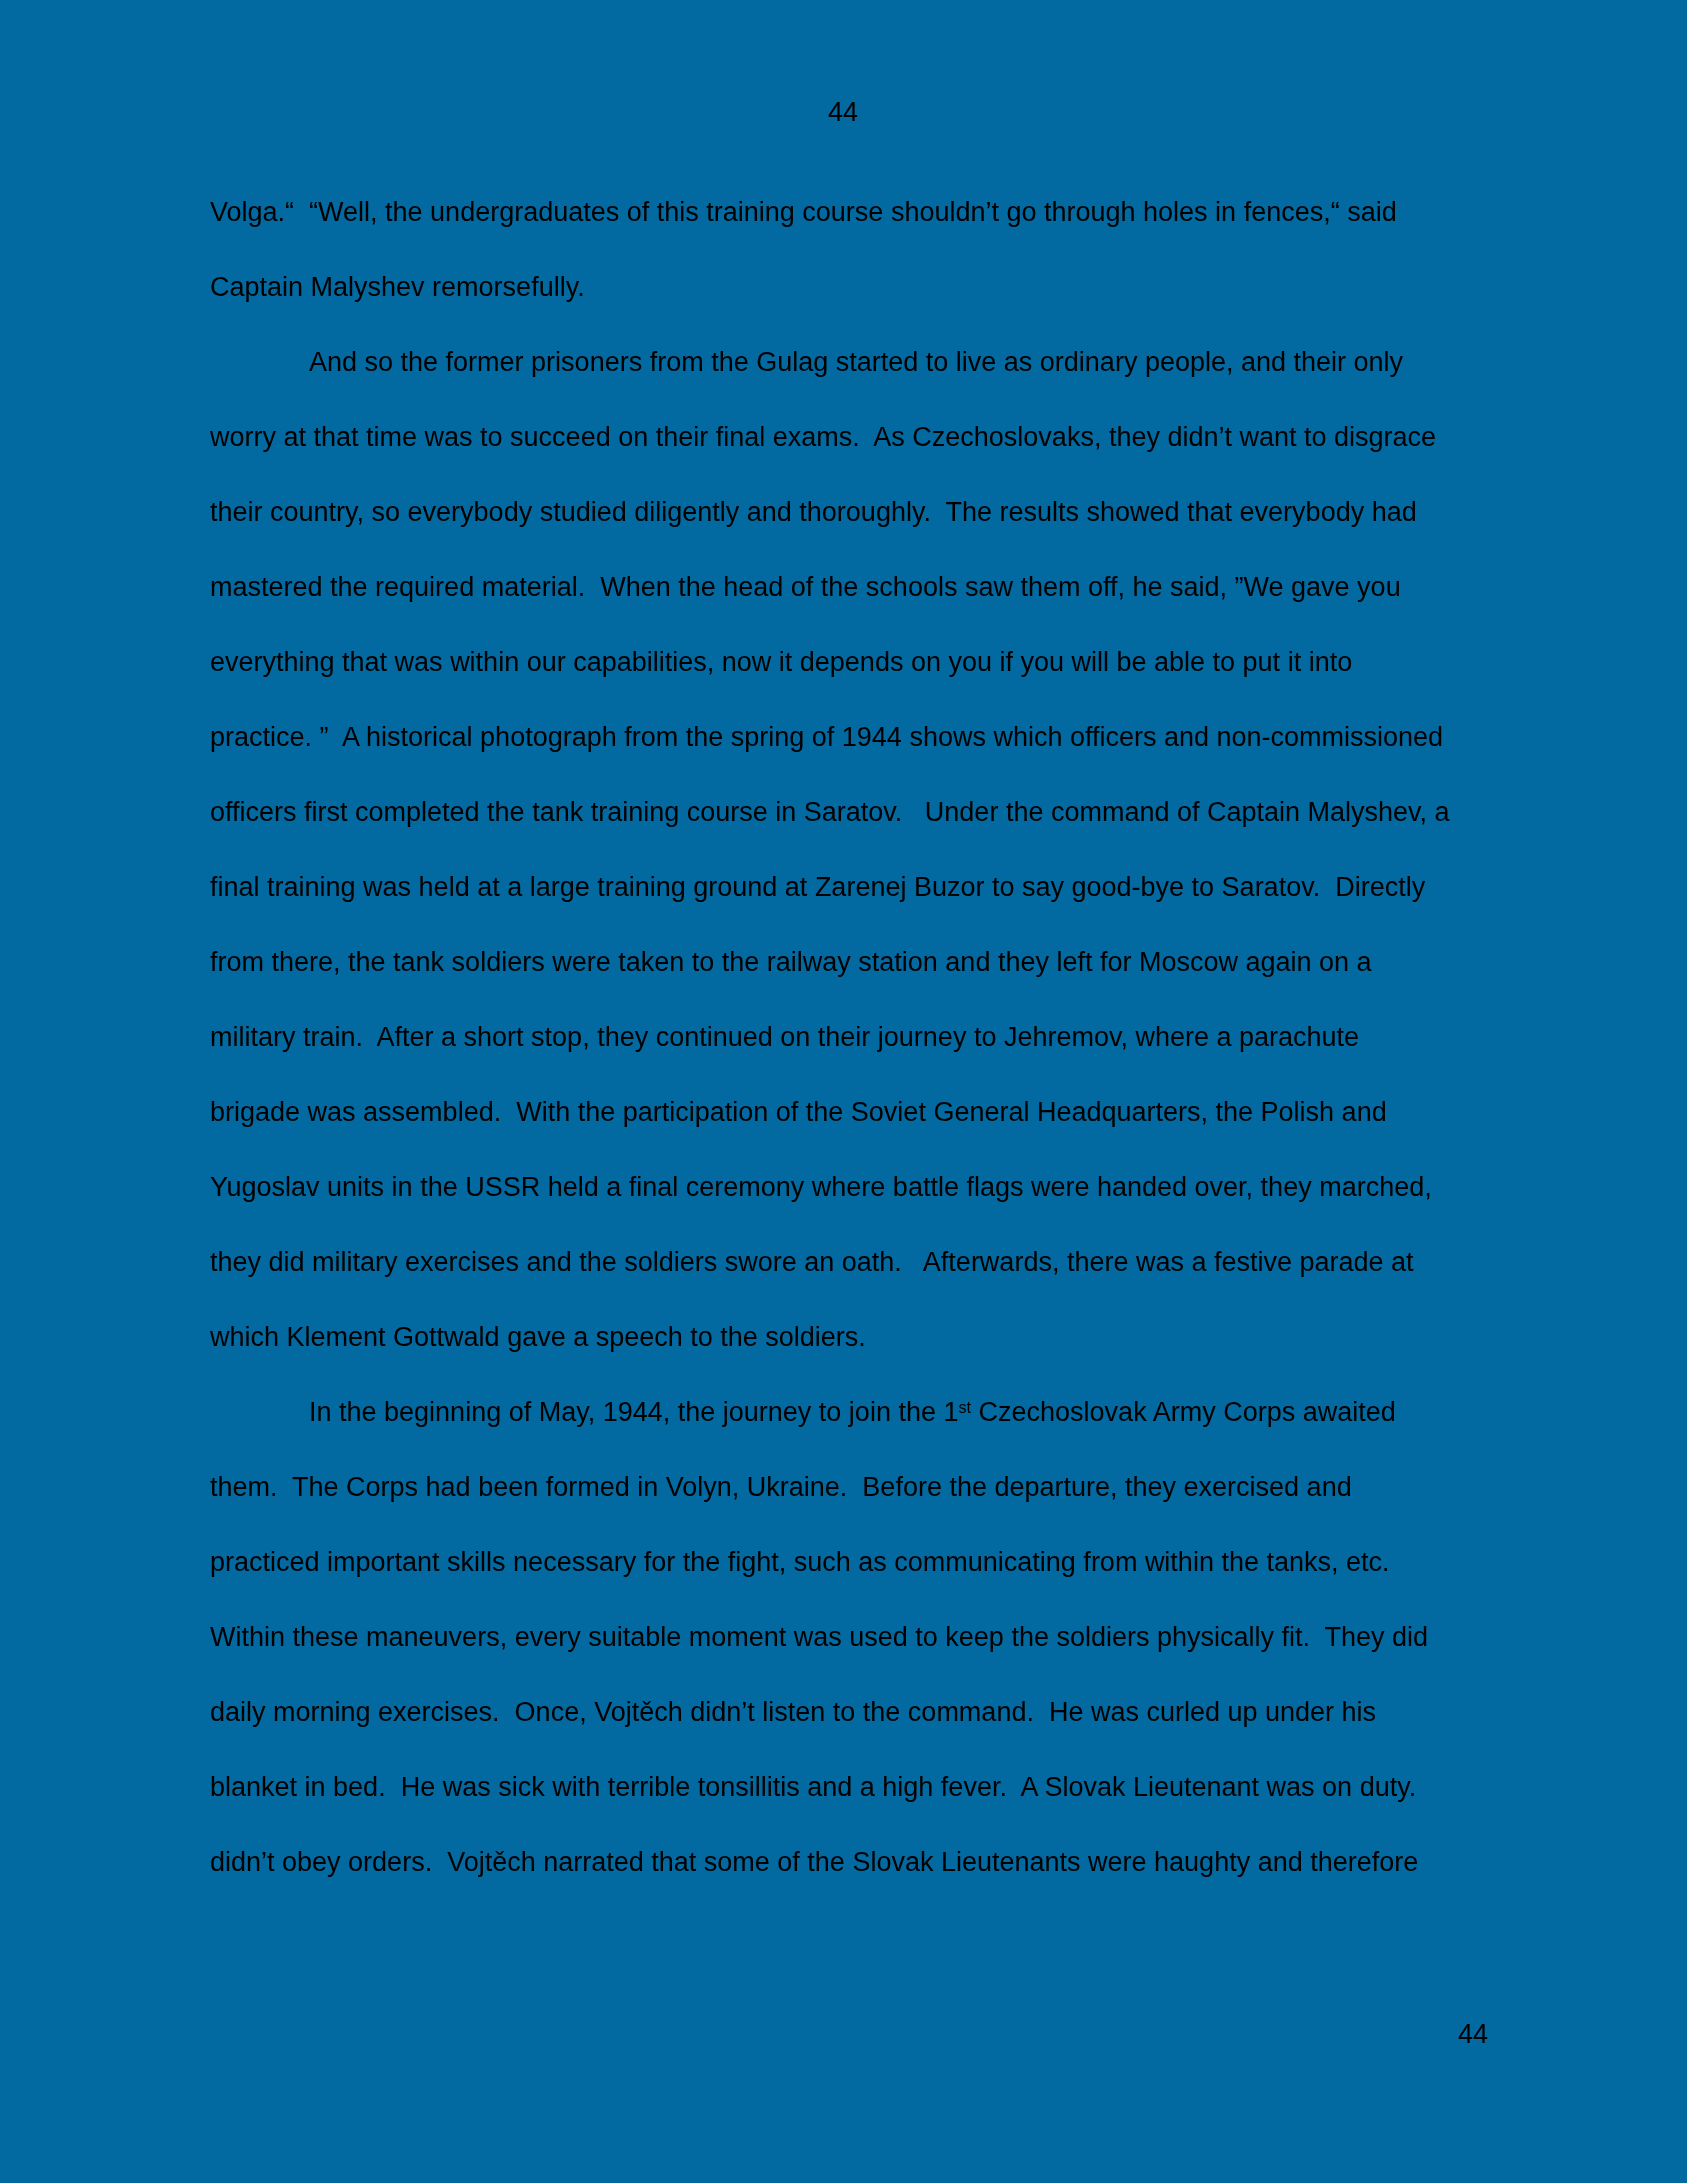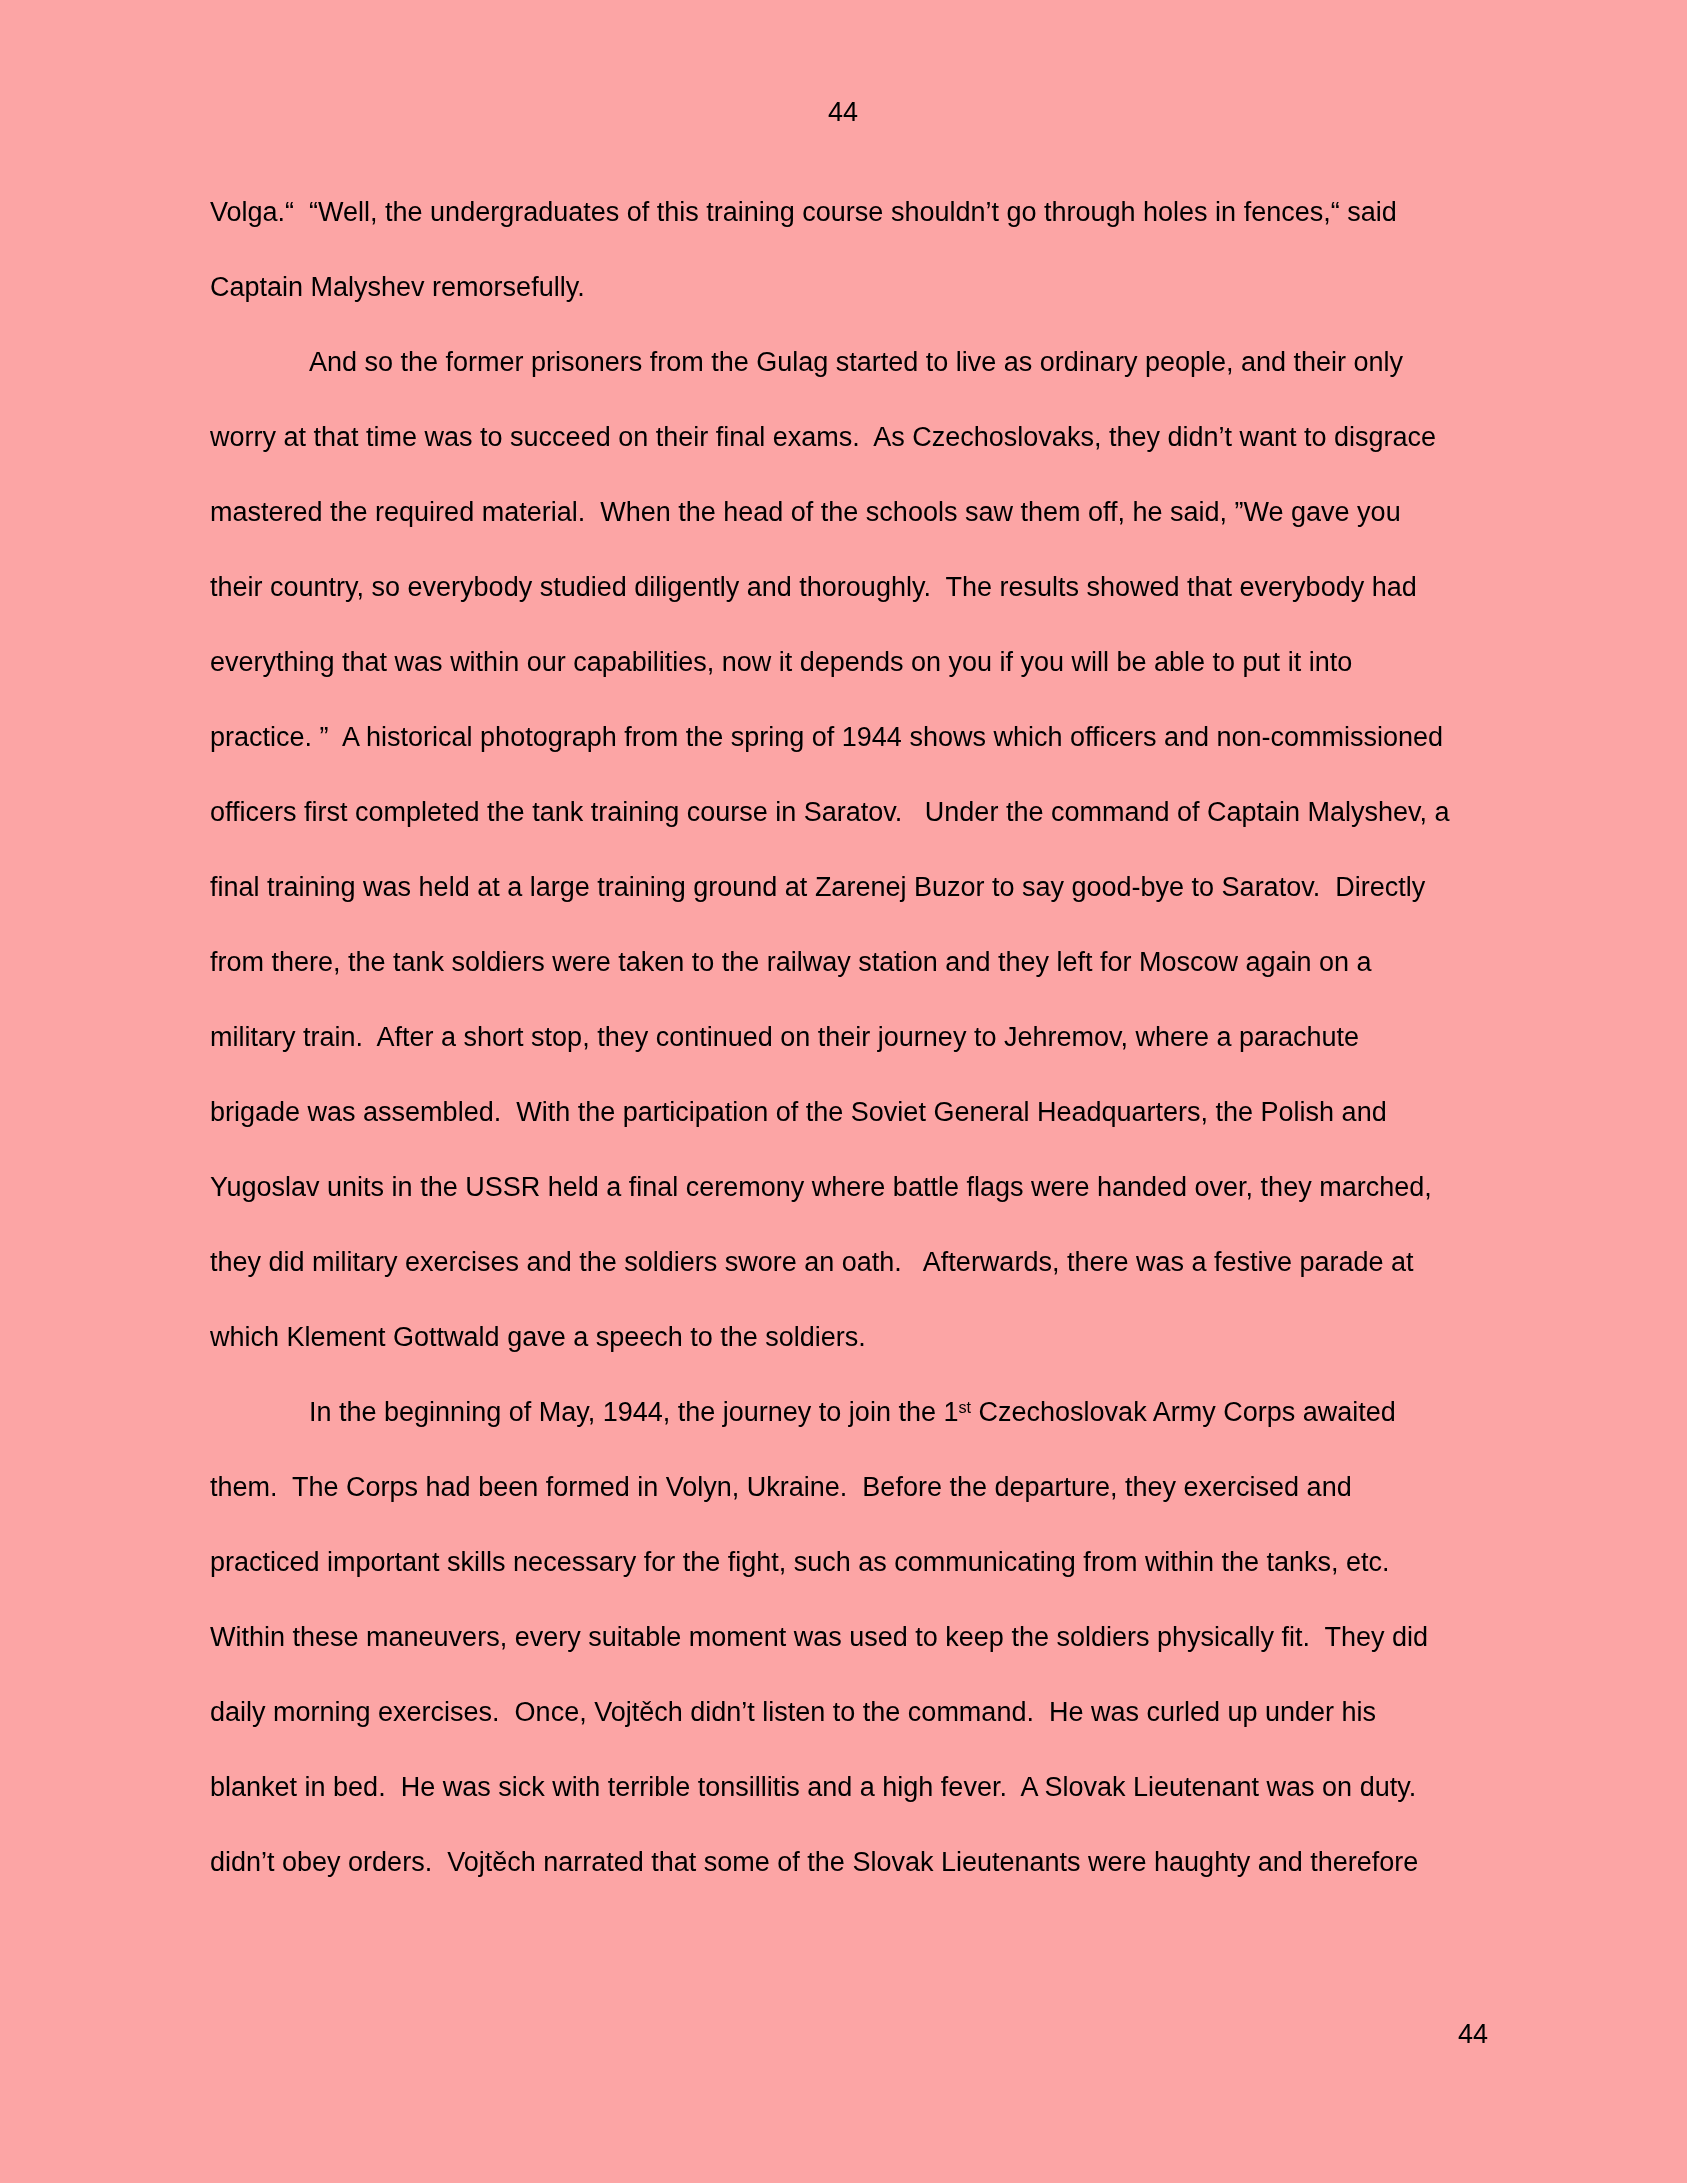--- a/index.html
+++ b/index.html
@@ -4,21 +4,21 @@
 <style>
   html, body {
     margin: 0;
     padding: 0;
     background: #ffffff;
   }
   .page {
     position: relative;
     width: 1687px;
     height: 2183px;
-    background: #fca5a5;
+    background: #0369a1;
     color: #000000;
     font-family: "Liberation Sans", sans-serif;
     font-size: 27px;
     overflow: hidden;
   }
   .header {
     position: absolute;
     top: 86px;
     left: 198px;
     width: 1290px;
@@ -67,22 +67,22 @@
   <div class="header">44</div>
 
   <div class="content">
       <div class="para">
         <div class="line">Volga.“  “Well, the undergraduates of this training course shouldn’t go through holes in fences,“ said</div>
         <div class="line">Captain Malyshev remorsefully.</div>
       </div>
       <div class="para indent">
         <div class="line">And so the former prisoners from the Gulag started to live as ordinary people, and their only</div>
         <div class="line">worry at that time was to succeed on their final exams.  As Czechoslovaks, they didn’t want to disgrace</div>
+        <div class="line">their country, so everybody studied diligently and thoroughly.  The results showed that everybody had</div>
         <div class="line">mastered the required material.  When the head of the schools saw them off, he said, ”We gave you</div>
-        <div class="line">their country, so everybody studied diligently and thoroughly.  The results showed that everybody had</div>
         <div class="line">everything that was within our capabilities, now it depends on you if you will be able to put it into</div>
         <div class="line">practice. ”  A historical photograph from the spring of 1944 shows which officers and non-commissioned</div>
         <div class="line">officers first completed the tank training course in Saratov.   Under the command of Captain Malyshev, a</div>
         <div class="line">final training was held at a large training ground at Zarenej Buzor to say good-bye to Saratov.  Directly</div>
         <div class="line">from there, the tank soldiers were taken to the railway station and they left for Moscow again on a</div>
         <div class="line">military train.  After a short stop, they continued on their journey to Jehremov, where a parachute</div>
         <div class="line">brigade was assembled.  With the participation of the Soviet General Headquarters, the Polish and</div>
         <div class="line">Yugoslav units in the USSR held a final ceremony where battle flags were handed over, they marched,</div>
         <div class="line">they did military exercises and the soldiers swore an oath.   Afterwards, there was a festive parade at</div>
         <div class="line">which Klement Gottwald gave a speech to the soldiers.</div>

